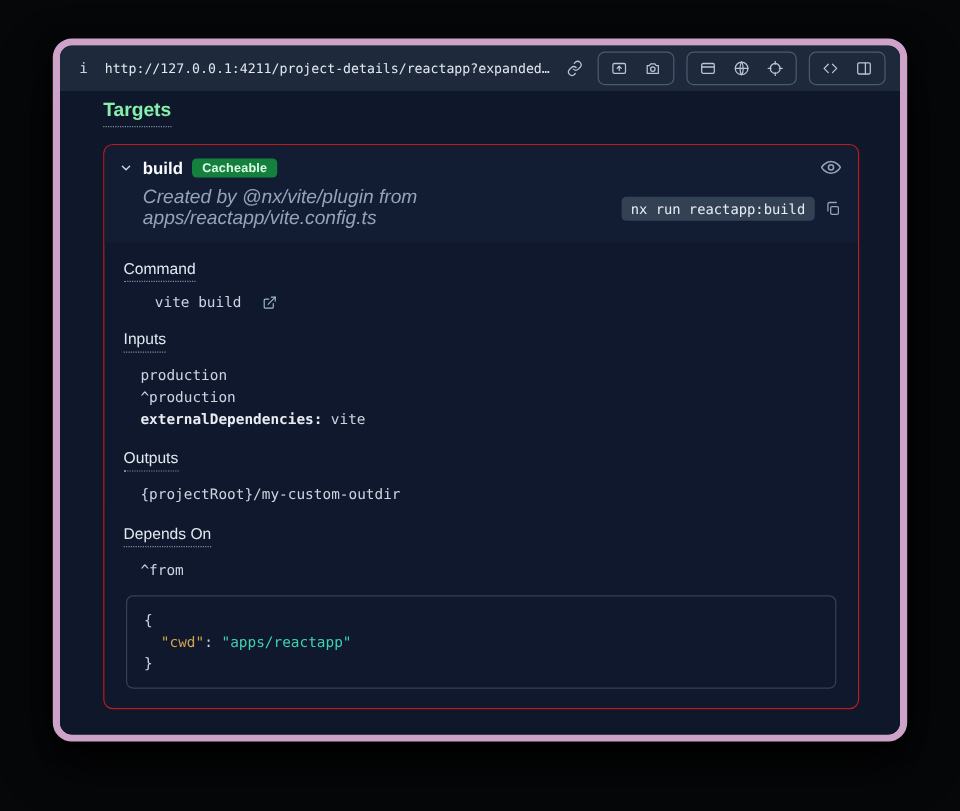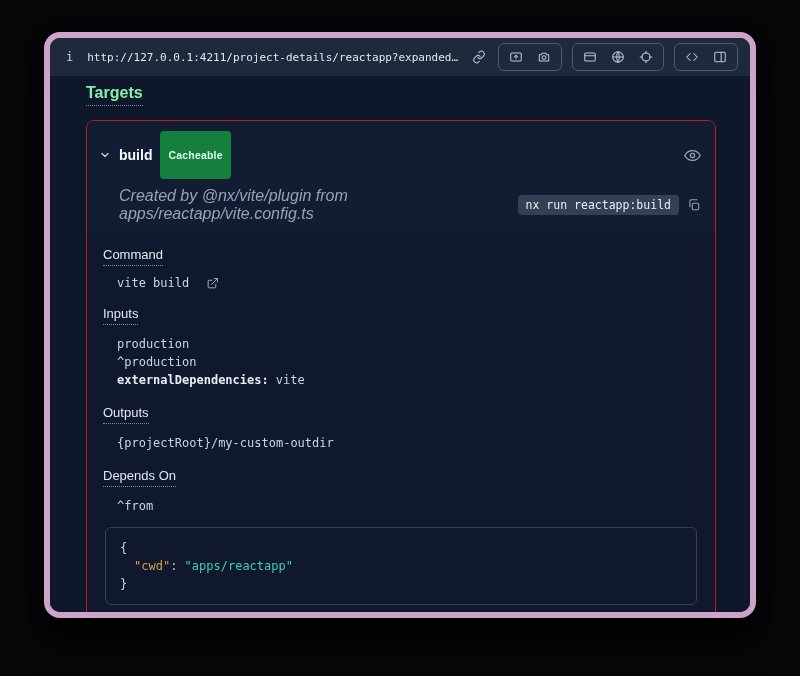--- a/index.html
+++ b/index.html
@@ -31,40 +31,40 @@
   .dotted { border-bottom:1px dotted #7b8aa1; padding-bottom:3px; display:inline-block; }
 
   .card { border:1px solid #b91c1c; border-radius:8px; background:#0f182c; margin-bottom:14px; overflow:hidden; }
 
   .card-head { background:#121d33; padding:10px 14px 10px 12px; }
   .head-top { display:flex; align-items:center; gap:8px; }
   .chev { display:flex; align-items:center; color:#cbd5e1; }
   .chev svg { width:12px; height:12px; }
   .target-name { font-size:14px; font-weight:700; color:#f8fafc; }
   .badge { background:#15803d; color:#dcfce7; font-size:10.5px; font-weight:600;
-           padding:18px 8px; border-radius:4px; letter-spacing:.2px; }
+           padding:2px 8px; border-radius:4px; letter-spacing:.2px; }
   .eye-btn { margin-left:auto; display:flex; align-items:center; color:#94a3b8; cursor:pointer; }
   .eye-btn svg { width:17px; height:17px; }
 
   .head-sub { display:flex; align-items:center; margin-top:8px; padding-left:20px; gap:8px; }
   .created-by { font-style:italic; font-size:16px; color:#94a3b8; }
   .run-chip { margin-left:auto; background:#334155; color:#e8edf4; border-radius:4px;
               font-family:"DejaVu Sans Mono", monospace; font-size:11.5px; padding:3px 8px; white-space:nowrap; }
   .copy-btn { display:flex; align-items:center; color:#94a3b8; cursor:pointer; }
   .copy-btn svg { width:14px; height:14px; }
 
   .card-body { padding:6px 16px 16px; }
   .section-label { font-size:13px; font-weight:500; color:#e2e8f0; margin:16px 0 10px; }
   .section-label:first-child { margin-top:8px; }
   .mono { font-family:"DejaVu Sans Mono", monospace; font-size:12px; color:#cbd5e1; }
   .mono-line { font-family:"DejaVu Sans Mono", monospace; font-size:12px; color:#cbd5e1;
                line-height:18px; margin-left:14px; white-space:pre; }
   .mono-line b { color:#e8edf4; }
   .dep-val { margin-left:7px; }
-  .cmd-row { display:flex; align-items:center; gap:17px; margin-left:14px; }
+  .cmd-row { display:flex; align-items:center; gap:17px; margin-left:26px; }
   .ext-link { display:flex; align-items:center; color:#9db8d2; cursor:pointer; }
   .ext-link svg { width:13px; height:13px; }
 
   .code-block { border:1px solid #334155; border-radius:6px; margin:12px 2px 0; padding:11px 14px; }
   .code-line { font-family:"DejaVu Sans Mono", monospace; font-size:12px; line-height:18px;
                color:#cbd5e1; white-space:pre; }
   .code-line.indent { padding-left:14px; }
   .json-key { color:#d2a24c; }
   .json-val { color:#3fd0b0; }
 </style>

